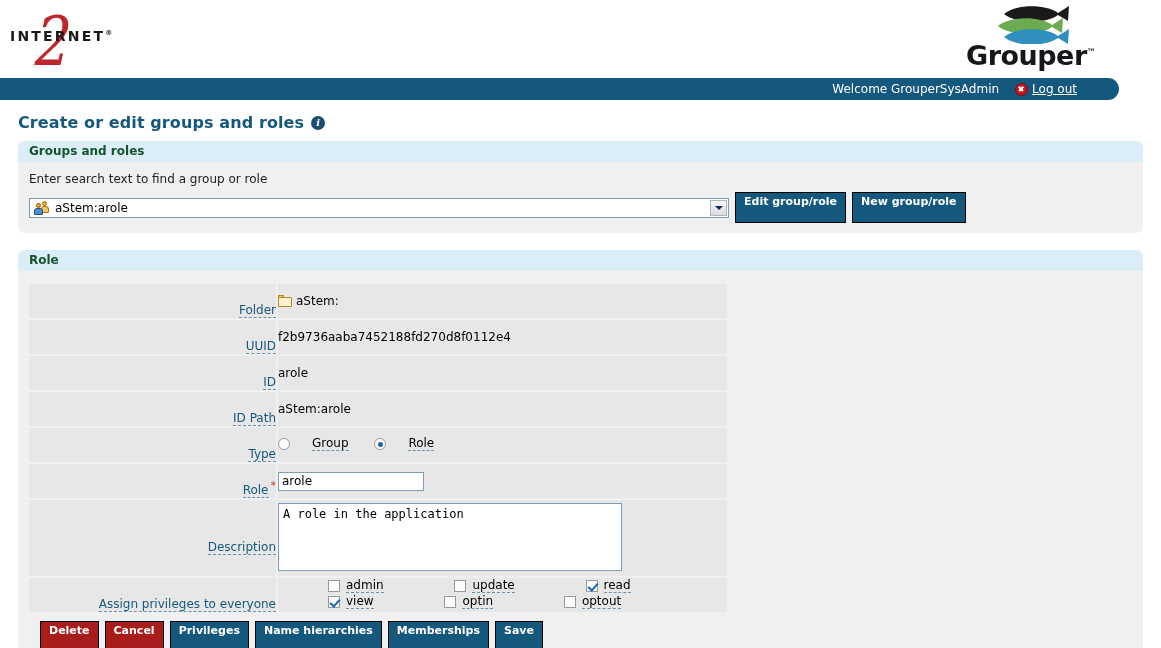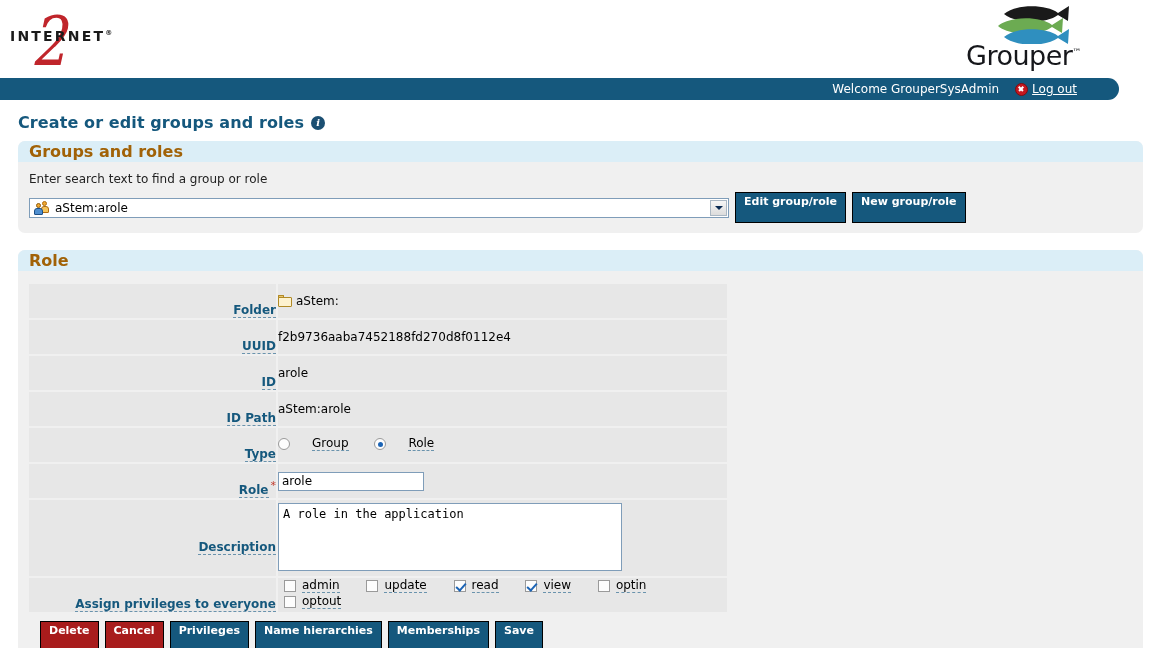--- a/index.html
+++ b/index.html
@@ -55,20 +55,21 @@
     color: #c0252b;
     line-height: 1;
     transform: scaleX(0.82) skewX(-4deg);
   }
   .grouper-logo {
     position: absolute;
     right: 72px;
     top: 4px;
     width: 115px;
     height: 66px;
+    font-weight: bold;
   }
   .grouper-word {
     position: absolute;
     left: -8px;
     top: 36px;
     font-family: "DejaVu Sans", "Liberation Sans", sans-serif;
     font-size: 27px;
     color: #16171b;
     letter-spacing: -0.5px;
   }
@@ -168,23 +169,23 @@
     margin: 9px 18px 0 18px;
     background: #f0f0f0;
     border-radius: 7px;
     overflow: hidden;
   }
   .panel-header {
     background: #dbeef7;
     height: 21px;
     line-height: 21px;
     padding-left: 11px;
-    font-size: 16px;
+    font-size: 12px;
     font-weight: bold;
-    color: #a16207;
+    color: #14532d;
   }
   .panel-body {
     padding: 8px 0 10px 11px;
   }
   .search-label {
     font-size: 12px;
     color: #222;
     margin: 2px 0 6px 0;
   }
   .search-row {
@@ -310,21 +311,21 @@
     padding-right: 6px;
     border-right: 2px solid #f0f0f0;
     height: 24px;
   }
   td.val {
     padding-left: 6px;
     height: 24px;
     color: #000;
   }
   .help-label {
-    font-weight: bold;
+    font-weight: normal;
     color: #15587d;
     border-bottom: 1px dashed #6a93ad;
     cursor: help;
     display: inline-block;
     line-height: 13px;
     margin-top: 20px;
   }
   .req-star {
     color: #c0392b;
     font-size: 11px;
@@ -443,20 +444,21 @@
     height: 76px;
   }
   .privs-row td.val {
     padding-left: 6px;
   }
   .priv-item {
     display: inline-flex;
     align-items: center;
     gap: 6px;
     margin-right: 23px;
+    margin-left: 44px;
   }
   .button-row {
     display: flex;
     gap: 6px;
     margin: 7px 0 0 11px;
   }
   .spacer-bottom {
     height: 40px;
   }
   .footer-rule {

